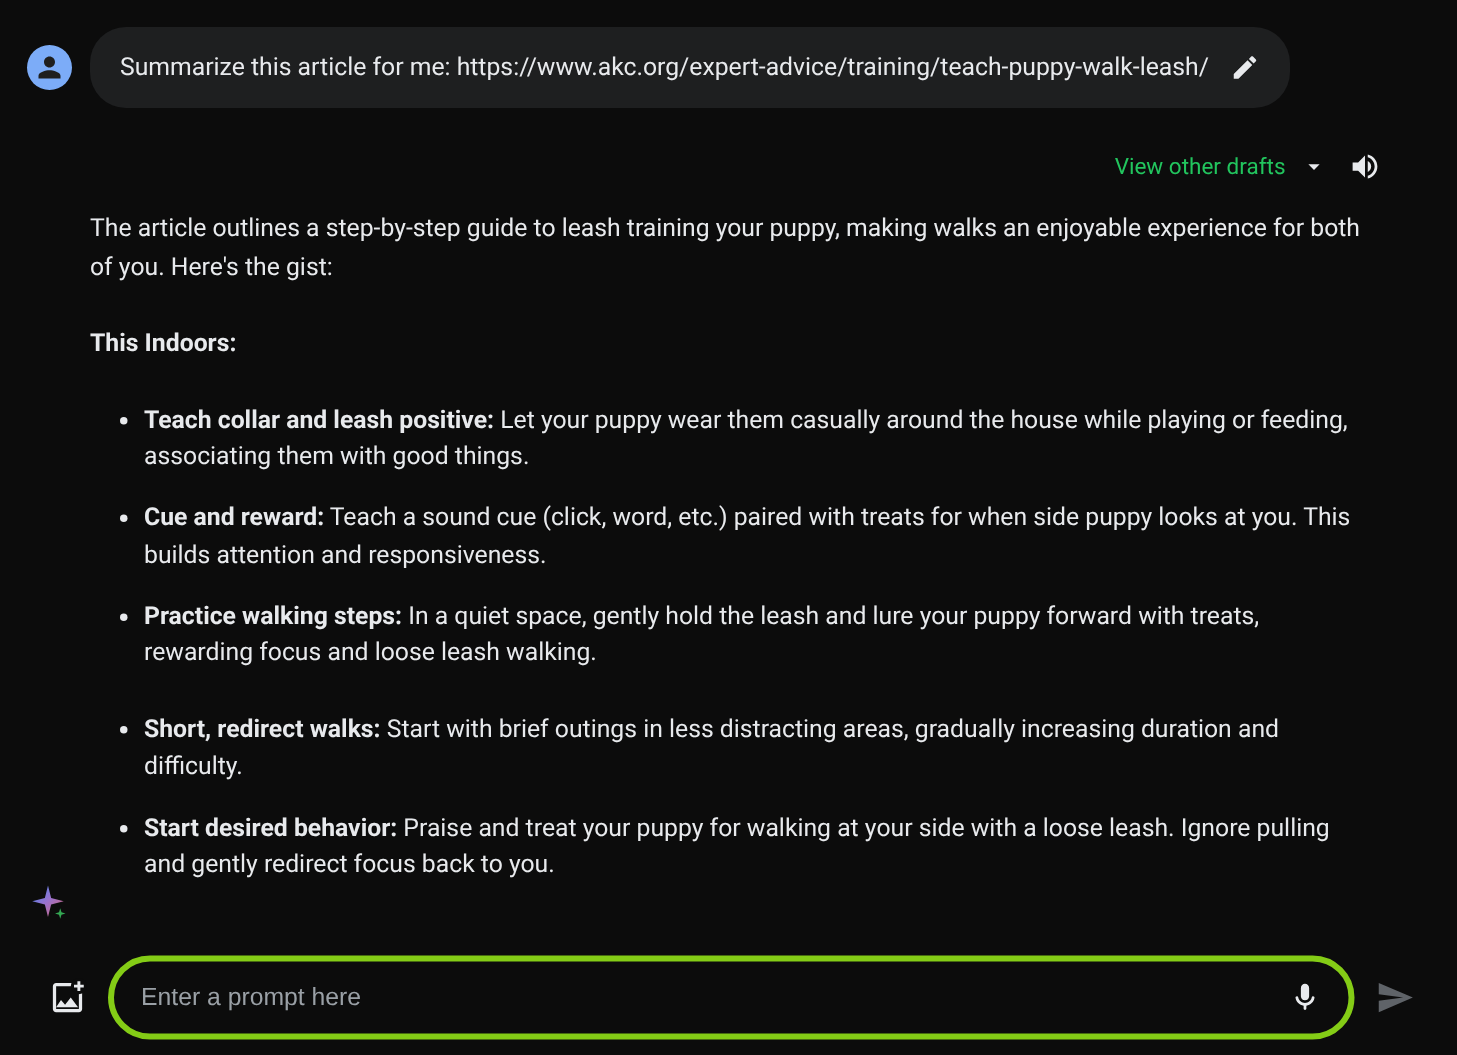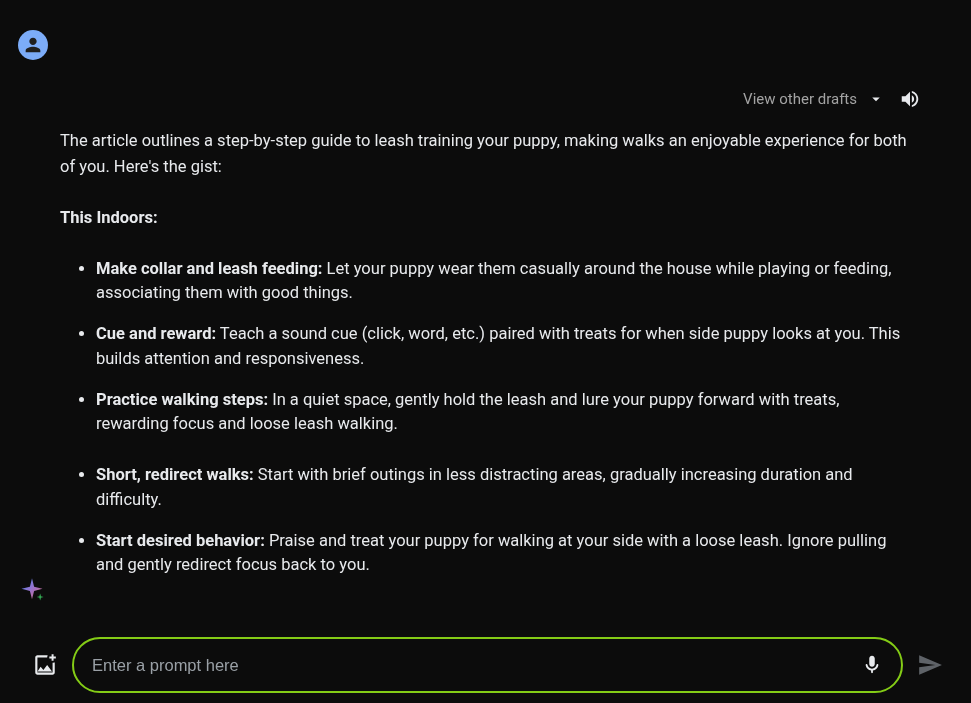--- a/index.html
+++ b/index.html
@@ -65,21 +65,21 @@
       gap: 14px;
       padding-right: 30px;
       margin-bottom: 18px;
     }
     .view-drafts {
       display: flex;
       align-items: center;
       gap: 10px;
       cursor: pointer;
       font-size: 15px;
-      color: #a3a3a3;
+      color: #22c55e;
     }
     .volume-btn {
       cursor: pointer;
       display: flex;
       align-items: center;
     }
     .assistant-row {
       display: flex;
       align-items: flex-end;
       gap: 14px;
@@ -131,21 +131,21 @@
       padding: 0 28px 0 32px;
     }
     .image-add-btn {
       cursor: pointer;
       display: flex;
       align-items: center;
       flex-shrink: 0;
     }
     .input-wrap {
       flex: 1;
-      border: 2px solid #84cc16;
+      border: 4px solid #84cc16;
       border-radius: 30px;
       padding: 12px 18px;
       height: 56px;
       display: flex;
       align-items: center;
       background: transparent;
     }
     .prompt-input {
       flex: 1;
       background: transparent;
@@ -173,20 +173,28 @@
 </head>
 <body>
 
 <div class="conversation">
 
   <div class="user-row">
     <div class="avatar-user">
       <svg viewBox="0 0 24 24">
           <path d="M12 12c2.21 0 4-1.79 4-4s-1.79-4-4-4-4 1.79-4 4 1.79 4 4 4zm0 2c-2.67 0-8 1.34-8 4v2h16v-2c0-2.66-5.33-4-8-4z"></path>
         </svg>
+    </div>
+    <div class="user-bubble">
+      <span class="user-text">Summarize this article for me: https://www.akc.org/expert-advice/training/teach-puppy-walk-leash/</span>
+      <span class="edit-icon">
+        <svg width="20" height="20" viewBox="0 0 24 24" fill="#e8eaed">
+            <path d="M3 17.25V21h3.75L17.81 9.94l-3.75-3.75L3 17.25zM20.71 7.04c.39-.39.39-1.02 0-1.41l-2.34-2.34c-.39-.39-1.02-.39-1.41 0l-1.83 1.83 3.75 3.75 1.83-1.83z"></path>
+          </svg>
+      </span>
     </div>
   </div>
 
   <div class="response-header">
     <div class="view-drafts">
       <span>View other drafts</span>
       <svg width="18" height="18" viewBox="0 0 24 24" fill="#e8eaed">
           <path d="M7 10l5 5 5-5z"></path>
         </svg>
     </div>
@@ -210,21 +218,21 @@
         <path fill="url(#g1)" d="M12 2 L13.8 9.2 L21 11 L13.8 12.8 L12 20 L10.2 12.8 L3 11 L10.2 9.2 Z"></path>
         <path fill="#34a853" d="M19 15 L19.7 17.3 L22 18 L19.7 18.7 L19 21 L18.3 18.7 L16 18 L18.3 17.3 Z"></path>
       </svg>
     </div>
     <div class="response-body">
       <div class="intro">The article outlines a step-by-step guide to leash training your puppy, making walks an enjoyable experience for both of you. Here's the gist:</div>
 
       <div class="section-title">This Indoors:</div>
       <div class="section-block">
         <ul>
-          <li><b>Make collar and leash feeding:</b><span> Let your puppy wear them casually around the house while playing or feeding, associating them with good things.</span></li>
+          <li><b>Teach collar and leash positive:</b><span> Let your puppy wear them casually around the house while playing or feeding, associating them with good things.</span></li>
           <li><b>Cue and reward:</b><span> Teach a sound cue (click, word, etc.) paired with treats for when side puppy looks at you. This builds attention and responsiveness.</span></li>
           <li><b>Practice walking steps:</b><span> In a quiet space, gently hold the leash and lure your puppy forward with treats, rewarding focus and loose leash walking.</span></li>
         </ul>
       </div>
 
       <div class="section-block">
         <ul>
           <li><b>Short, redirect walks:</b><span> Start with brief outings in less distracting areas, gradually increasing duration and difficulty.</span></li>
           <li><b>Start desired behavior:</b><span> Praise and treat your puppy for walking at your side with a loose leash. Ignore pulling and gently redirect focus back to you.</span></li>
         </ul>

